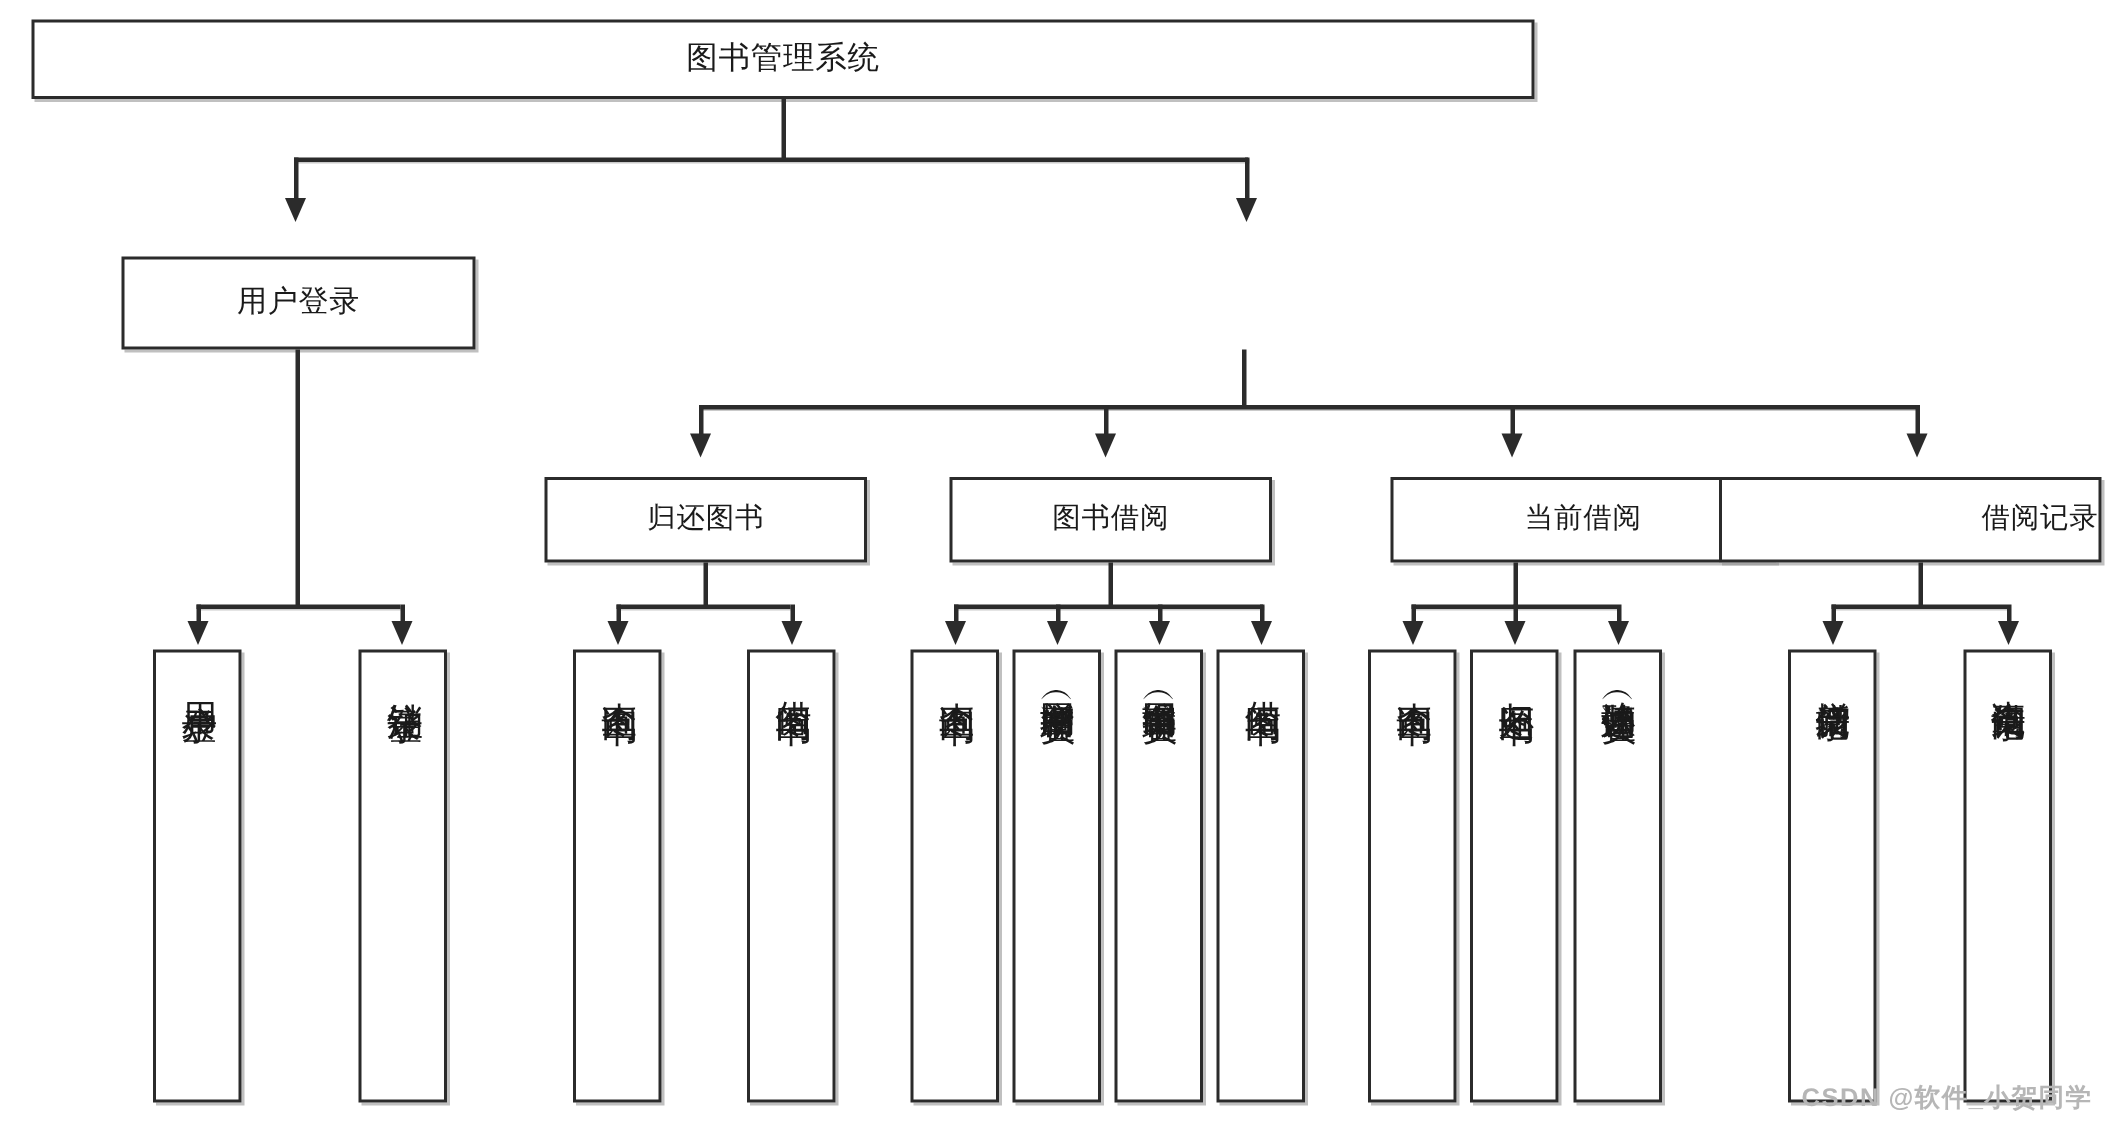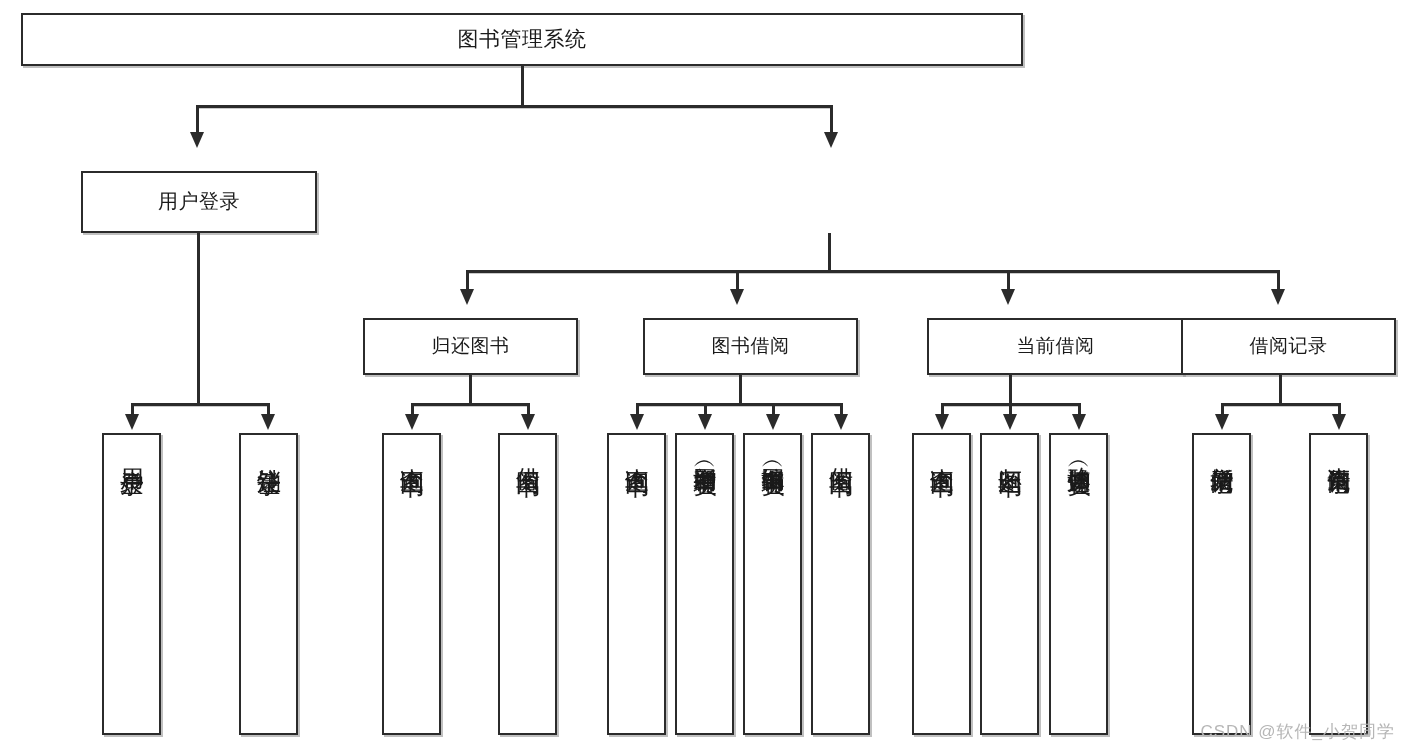--- a/index.html
+++ b/index.html
@@ -76,20 +76,21 @@
   
   #watermark{
     position:absolute;
     right:10px;
     bottom:4px;
     font-size:17px;
     color:#b6b6b6;
     letter-spacing:1px;
     user-select:none;
     white-space:nowrap;
+    font-weight:bold;
   }
 </style>
 </head>
 <body>
 
 <div id="canvas">
 
   <div class="node root" style="left:21px;top:13px;width:1002px;height:53px;">
     <span class="lbl">图书管理系统</span>
   </div>
@@ -122,27 +123,27 @@
   <div class="vline" style="left:736px;top:270px;height:20px;"></div>
   <div class="arrow" style="left:730px;top:289px;"></div>
   <div class="vline" style="left:1007px;top:270px;height:20px;"></div>
   <div class="arrow" style="left:1001px;top:289px;"></div>
   <div class="vline" style="left:1277px;top:270px;height:20px;"></div>
   <div class="arrow" style="left:1271px;top:289px;"></div>
 
   <div class="node lvl3" style="left:363px;top:318px;width:215px;height:57px;">
     <span class="lbl">归还图书</span>
   </div>
-  <div class="node lvl3" style="left:633px;top:318px;width:215px;height:57px;margin-left:10px;">
+  <div class="node lvl3" style="left:633px;top:318px;width:215px;height:57px;">
     <span class="lbl">图书借阅</span>
   </div>
   <div class="node lvl3" style="left:927px;top:318px;width:257px;height:57px;">
     <span class="lbl">当前借阅</span>
   </div>
-  <div class="node lvl3" style="left:1181px;top:318px;width:215px;height:57px;">
+  <div class="node lvl3" style="left:1146px;top:318px;width:255px;height:57px;justify-content:flex-end;">
     <span class="lbl">借阅记录</span>
   </div>
 
   <div class="vline" style="left:469px;top:375px;height:29px;"></div>
   <div class="hline" style="left:411px;top:403px;width:116px;"></div>
   <div class="vline" style="left:411px;top:403px;height:12px;"></div>
   <div class="arrow" style="left:405px;top:414px;"></div>
   <div class="vline" style="left:527px;top:403px;height:12px;"></div>
   <div class="arrow" style="left:521px;top:414px;"></div>
 

